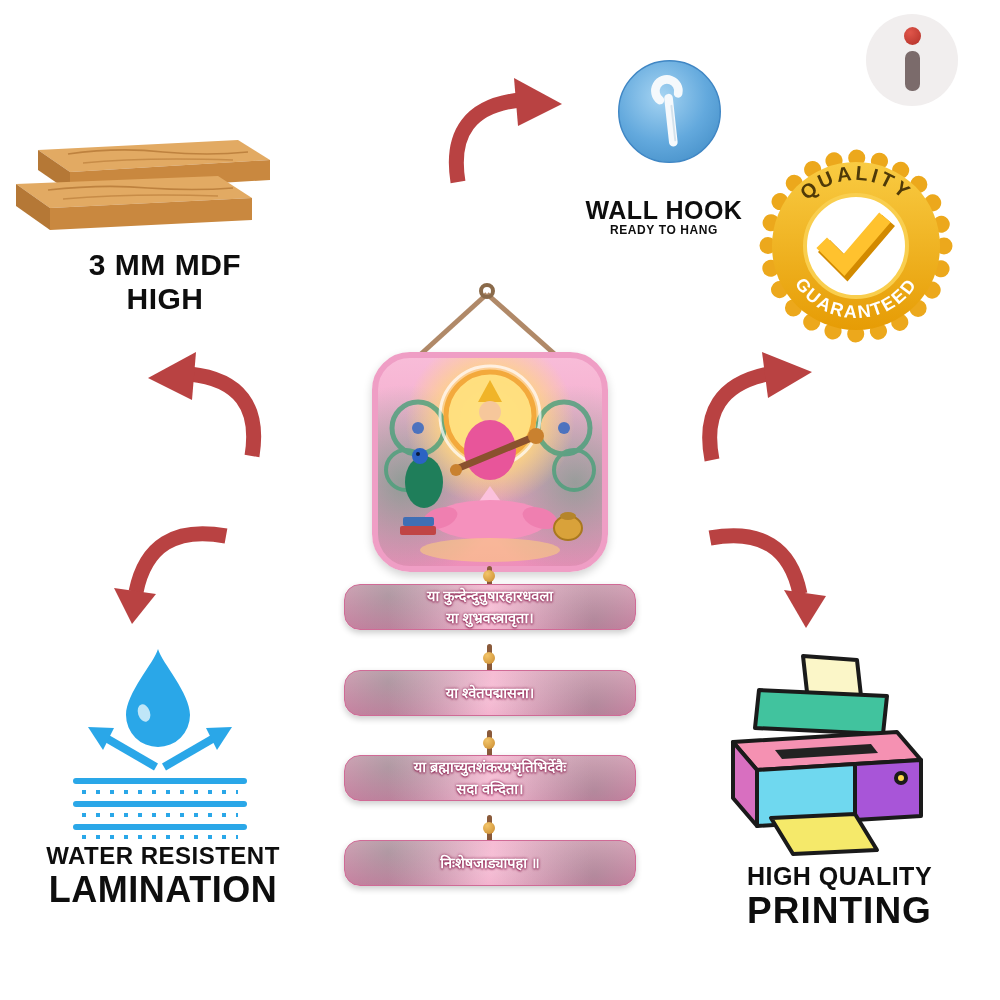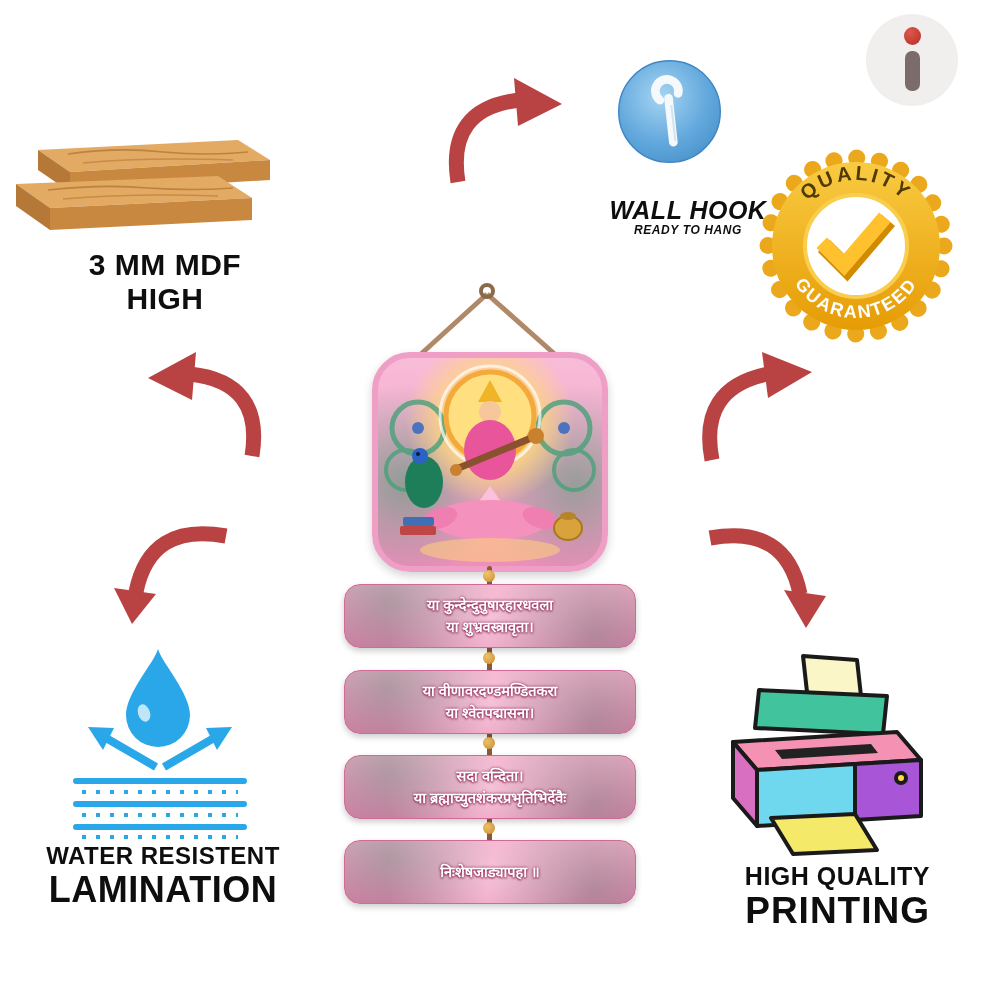--- a/index.html
+++ b/index.html
@@ -2,40 +2,40 @@
 <html><head>
 <meta charset="utf-8">
 <style>
   html,body{margin:0;padding:0;background:#fff;}
   #stage{position:relative;width:1000px;height:1000px;background:#ffffff;overflow:hidden;
          font-family:"Liberation Sans",sans-serif;}
   .abs{position:absolute;}
   .heading{font-weight:800;color:#0e0e0e;text-align:center;line-height:1.12;letter-spacing:.5px;}
   
   #mdf-text{left:0px;top:248px;width:272px;font-size:30px;padding-left:29px;}
-  #hook-text{left:588px;top:196px;width:200px;font-style:italic;}
+  #hook-text{left:564px;top:196px;width:200px;}
   #hook-text .t1{font-size:25px;}
   #hook-text .t2{font-size:12px;letter-spacing:.6px;}
   #lam-text{left:18px;top:843px;width:290px;}
   #lam-text .t1{font-size:24px;}
   #lam-text .t2{font-size:36px;}
-  #print-text{left:675px;top:862px;width:255px;text-align:right;}
+  #print-text{left:712px;top:862px;width:255px;}
   #print-text .t1{font-size:25px;}
   #print-text .t2{font-size:37px;letter-spacing:1px;}
   
   #board{left:372px;top:352px;width:236px;height:220px;border:6px solid #ef9ec5;border-radius:38px;
          box-sizing:border-box;box-shadow:0 4px 10px rgba(0,0,0,.18);
          background:
            radial-gradient(circle at 50% 30%,#ffe9a8 0%,#ffd77e 22%,rgba(255,215,130,0) 46%),
            radial-gradient(circle at 12% 60%,rgba(63,150,110,.55),transparent 42%),
            radial-gradient(circle at 88% 60%,rgba(63,150,110,.5),transparent 42%),
            linear-gradient(180deg,#f8bcd8 0%,#f3a5c9 55%,#ee8fba 100%);
          overflow:hidden;}
   
-  .slat{position:absolute;left:344px;width:292px;height:64px;border-radius:16px;
+  .slat{position:absolute;left:344px;width:292px;height:46px;border-radius:16px;
         border:1px solid #d06a96;box-sizing:border-box;
         box-shadow:0 3px 6px rgba(0,0,0,.2);
         background:
           radial-gradient(circle at 15% 25%,rgba(46,140,104,.32),transparent 42%),
           radial-gradient(circle at 86% 78%,rgba(46,140,104,.28),transparent 42%),
           radial-gradient(circle at 50% 50%,#f7c2d8 0%,rgba(247,194,216,0) 70%),
           linear-gradient(180deg,#f2a9c6,#e47fab);
         display:flex;flex-direction:column;justify-content:center;gap:3px;}
   .slat span{display:block;text-align:center;font-size:14.5px;font-weight:700;color:#fff;
         text-shadow:0 0 3px #8d2050,0 1px 2px #8d2050;line-height:1.25;}
@@ -194,26 +194,25 @@
   <div class="bead abs" style="top:570px"></div>
   <div class="bead abs" style="top:652px"></div>
   <div class="bead abs" style="top:737px"></div>
   <div class="bead abs" style="top:822px"></div>
 
   <div class="slat" style="top:584px" lang="hi">
     <span>या कुन्देन्दुतुषारहारधवला</span>
     <span>या शुभ्रवस्त्रावृता।</span>
   </div>
   <div class="slat" style="top:670px" lang="hi">
-    <span>या वीणावरदण्डमण्डितकरा</span>
     <span>या श्वेतपद्मासना।</span>
   </div>
   <div class="slat" style="top:755px" lang="hi">
+    <span>या ब्रह्माच्युतशंकरप्रभृतिभिर्देवैः</span>
     <span>सदा वन्दिता।</span>
-    <span>या ब्रह्माच्युतशंकरप्रभृतिभिर्देवैः</span>
   </div>
   <div class="slat" style="top:840px" lang="hi">
     <span>निःशेषजाड्यापहा ॥</span>
   </div>
 
   <svg class="abs" style="left:58px;top:645px" width="205" height="195" viewBox="0 0 205 195">
     <g>
       <path d="M100,4 C96,18 68,48 68,70 a32,32 0 0 0 64,0 C132,48 104,18 100,4 Z" fill="#2aa7e8"></path>
       <ellipse cx="86" cy="68" rx="6" ry="9" fill="#bfe6f8" transform="rotate(-18 86 68)"></ellipse>
     </g>

